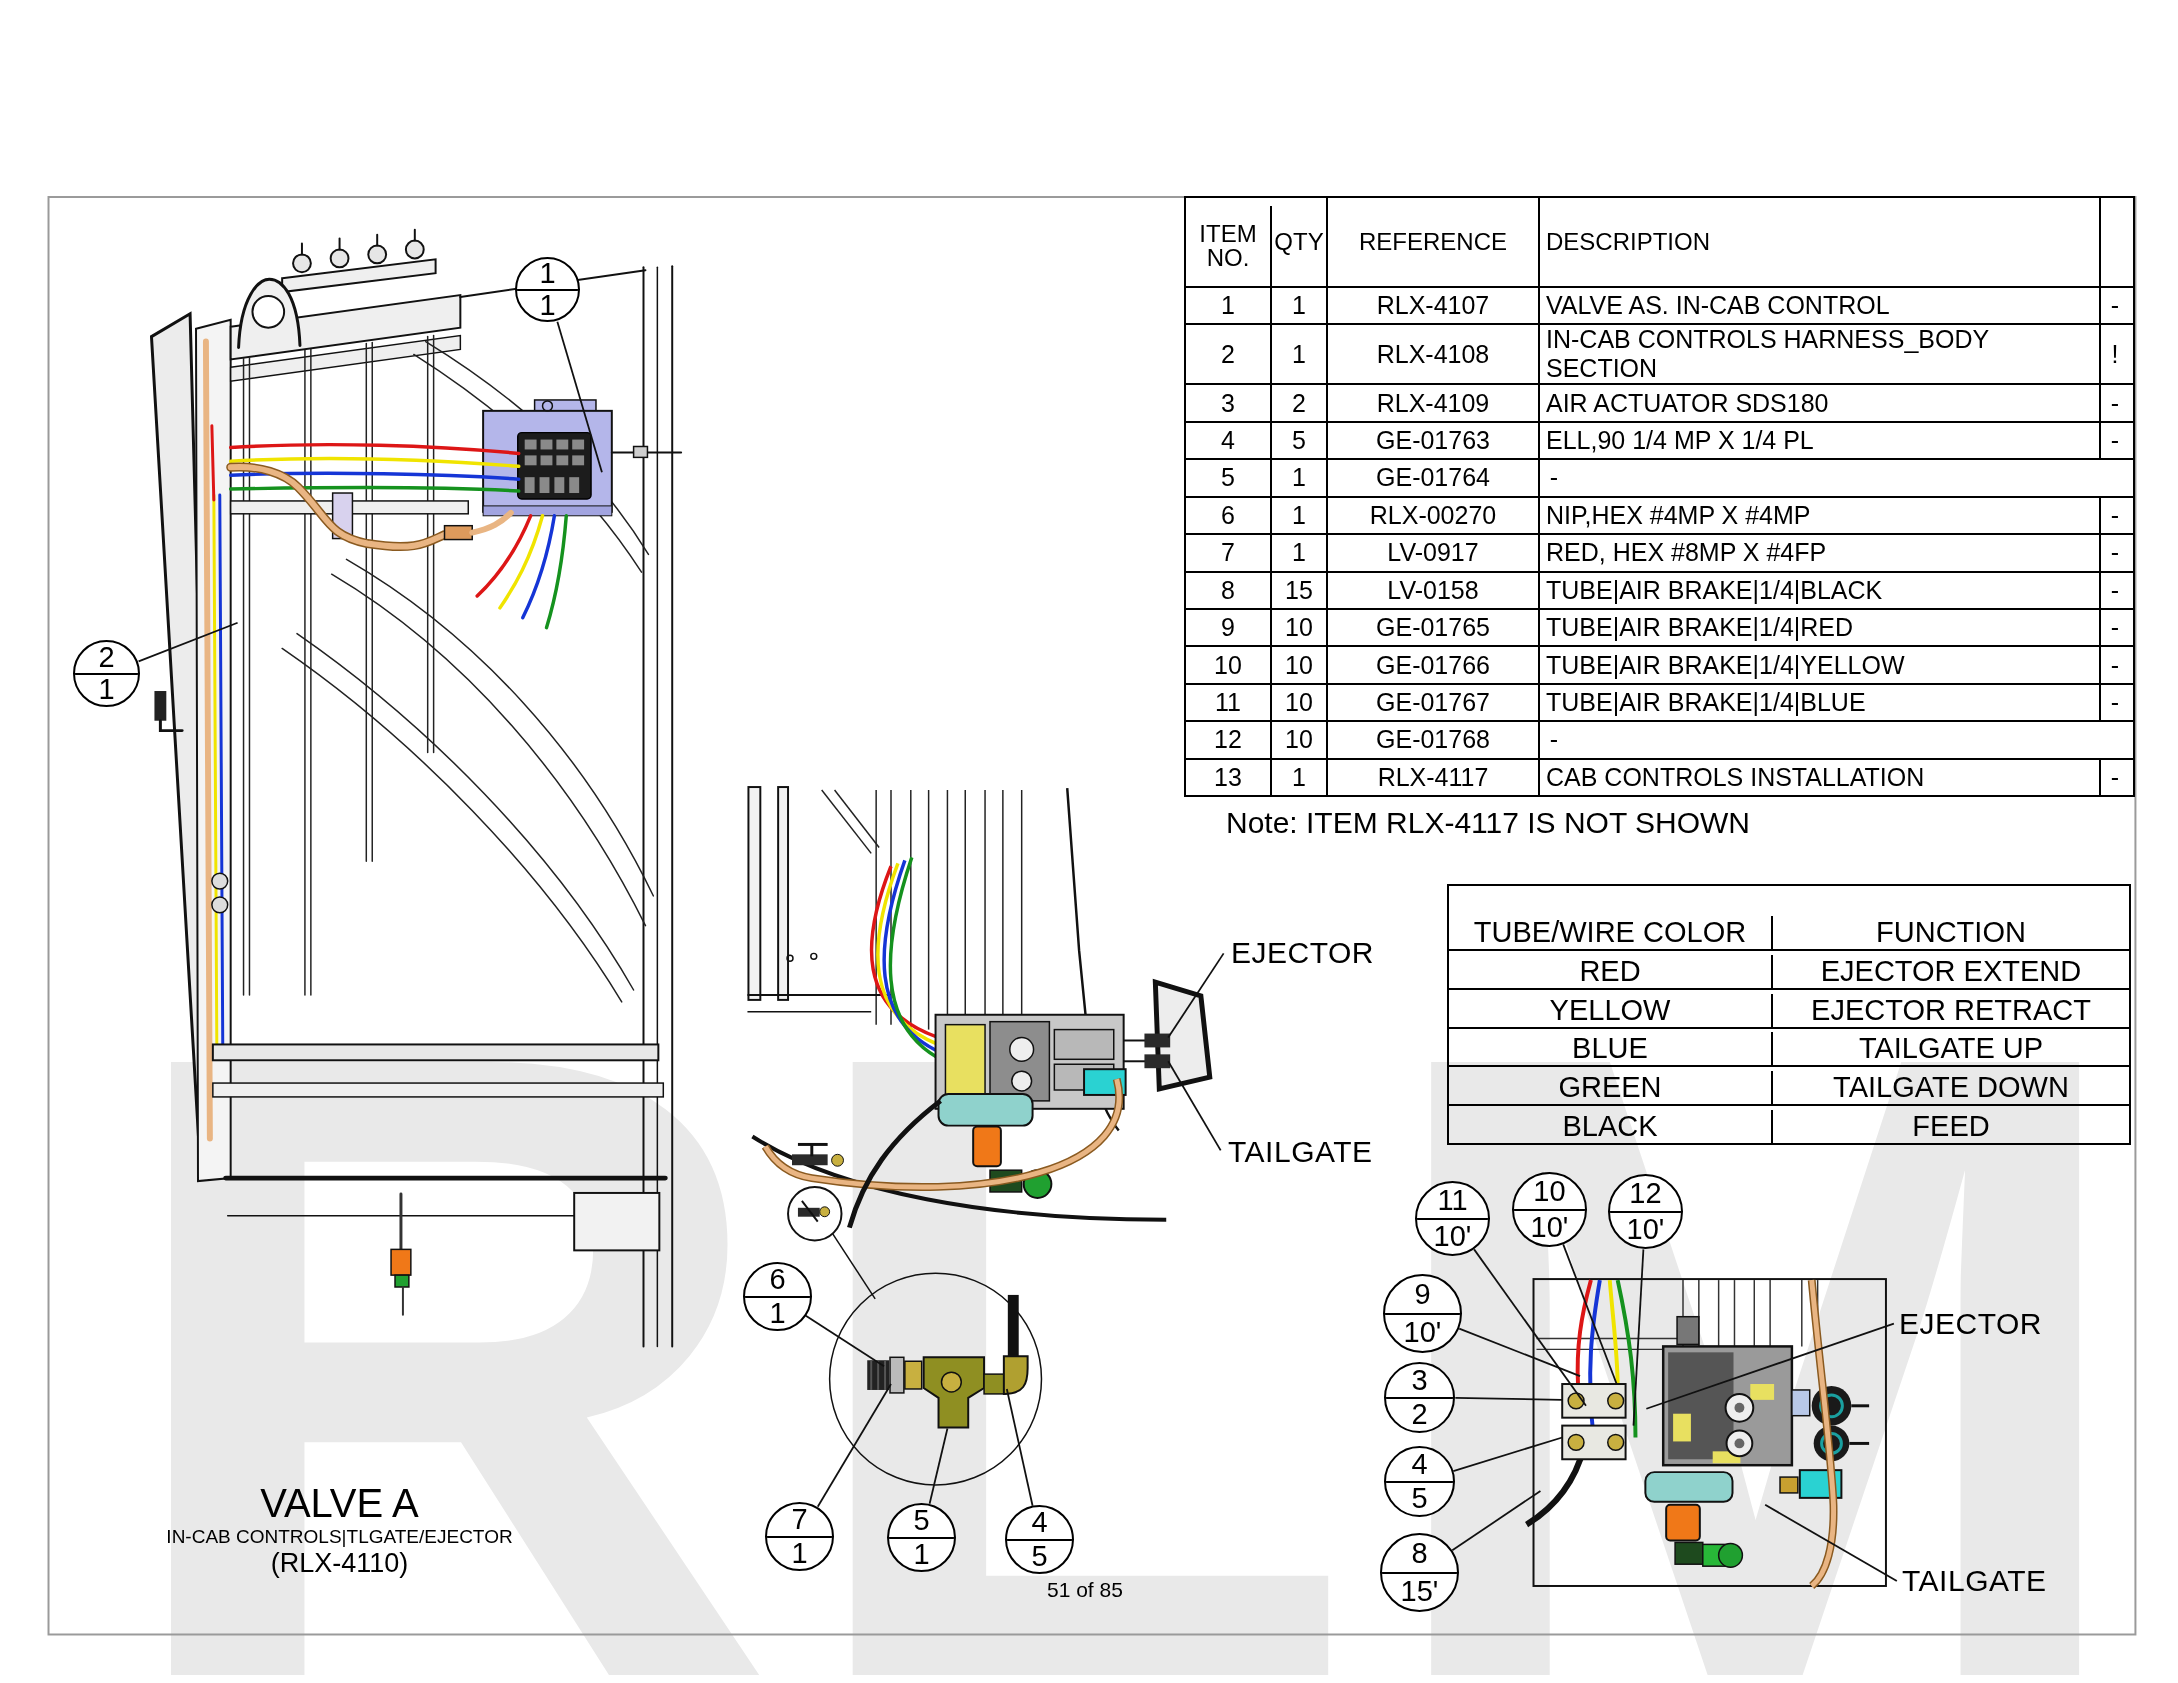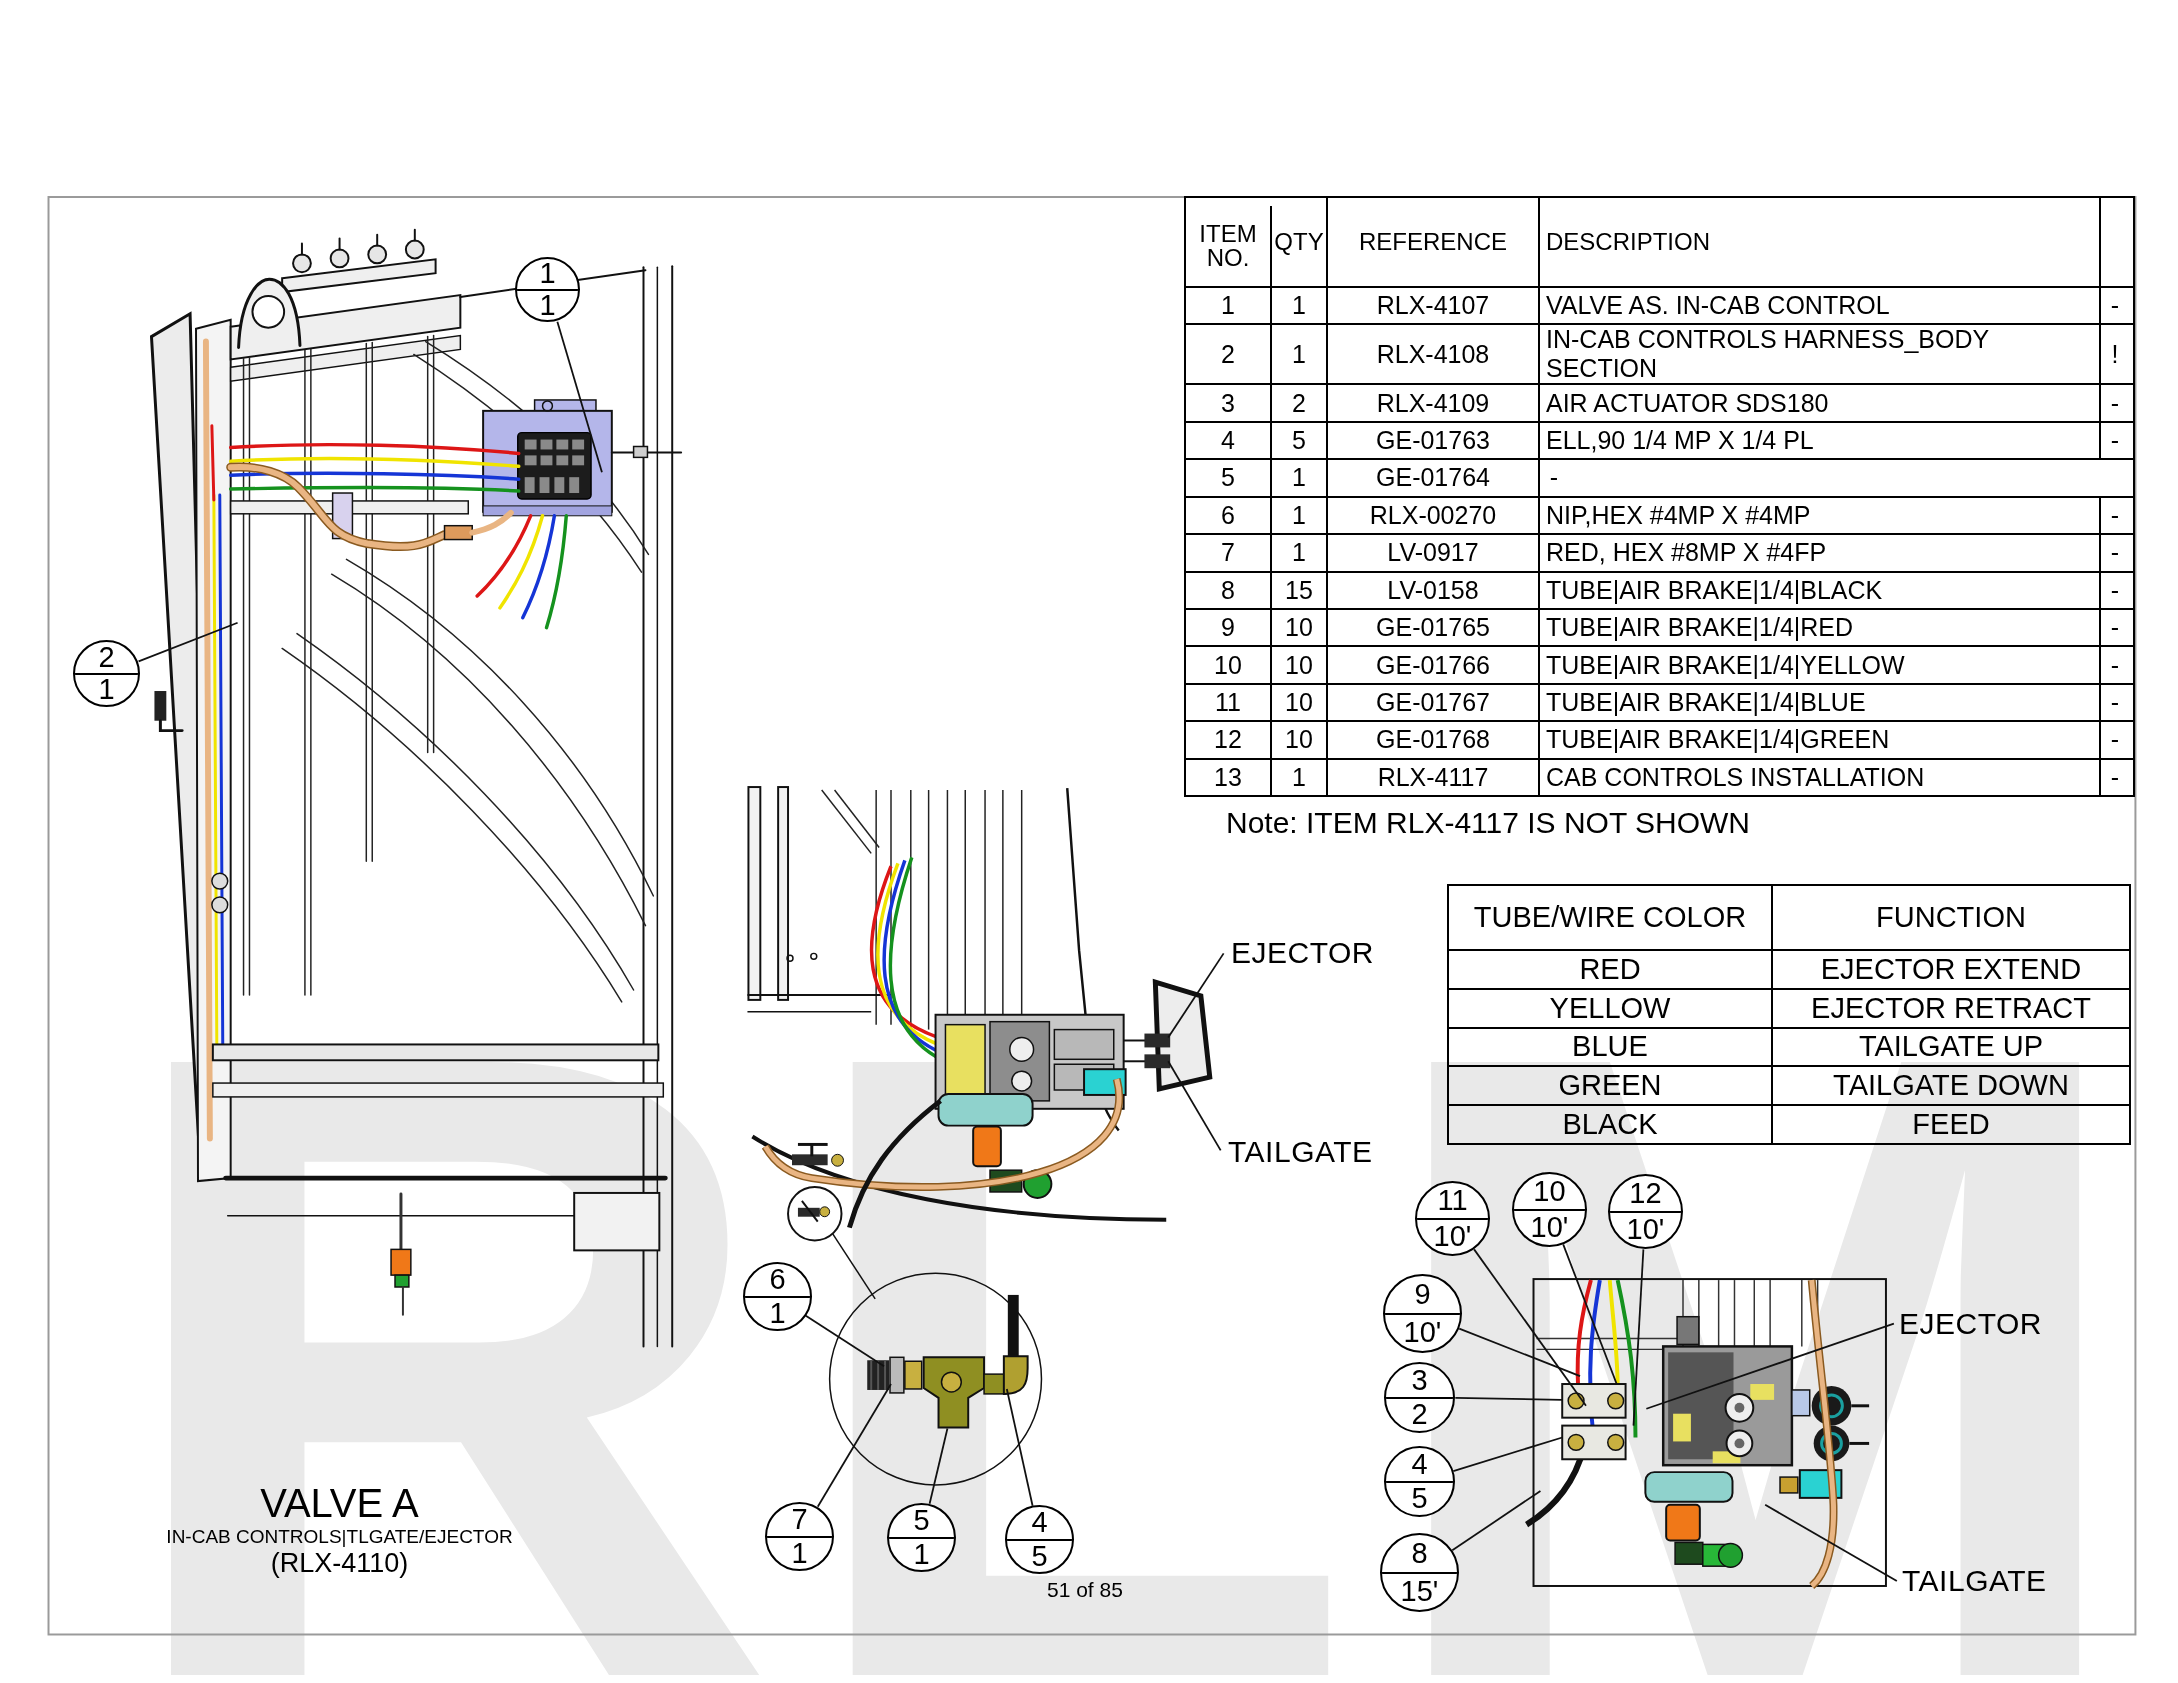--- a/index.html
+++ b/index.html
@@ -23,21 +23,21 @@
   .bc.qty{width:56px;}
   .bc.ref{width:212px;}
   .bc.desc{width:561px;justify-content:flex-start;padding-left:6px;}
   .bc.flag{width:28px;}
   .bom-row.hdr .bc{font-size:24px;text-align:center;line-height:1.0;}
   .bom-row.hdr .bc.item{padding:16px 14px;margin-top:8px;}
   .bom-row.hdr .bc.desc{justify-content:flex-start;padding-left:6px;}
   
   .ctab{position:absolute;left:1447px;top:884px;width:684px;height:261px;border:2px solid #000;
         box-sizing:border-box;display:flex;flex-direction:column;z-index:3;}
-  .ct-row{display:flex;flex:1;border-bottom:2px solid #000;}
+  .ct-row{display:flex;flex:1;border-bottom:2px solid #000;align-items:flex-end;}
   .ct-row:last-child{border-bottom:none;}
   .ct-row.hdr{flex:0 0 63px;}
   .cc{display:flex;align-items:center;justify-content:center;font-size:29px;box-sizing:border-box;}
   .cc.c1{width:324px;border-right:2px solid #000;}
   .cc.c2{flex:1;}
   
   .balloon{position:absolute;border:2.5px solid #000;border-radius:50%;background:#fff;
            box-sizing:border-box;display:flex;flex-direction:column;overflow:hidden;z-index:4;}
   .balloon span{flex:1;display:flex;align-items:center;justify-content:center;
                 font-size:29px;line-height:1;}
@@ -427,21 +427,20 @@
       <div class="bc item">11</div>
       <div class="bc qty">10</div>
       <div class="bc ref">GE-01767</div>
       <div class="bc desc">TUBE|AIR BRAKE|1/4|BLUE</div>
       <div class="bc flag">-</div>
     </div>
     <div class="bom-row">
       <div class="bc item">12</div>
       <div class="bc qty">10</div>
       <div class="bc ref">GE-01768</div>
-      <div class="bc desc">TUBE|AIR BRAKE|1/4|GREEN</div>
       <div class="bc flag">-</div>
     </div>
     <div class="bom-row">
       <div class="bc item">13</div>
       <div class="bc qty">1</div>
       <div class="bc ref">RLX-4117</div>
       <div class="bc desc">CAB CONTROLS INSTALLATION</div>
       <div class="bc flag">-</div>
     </div>
   </div>

